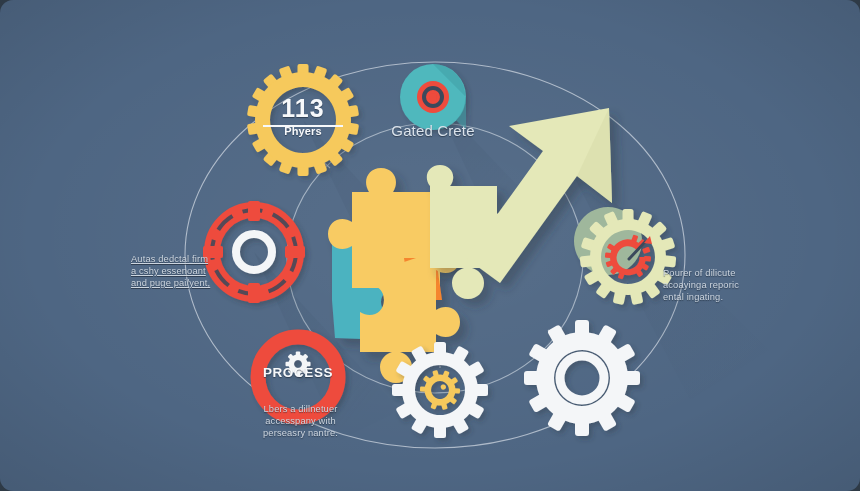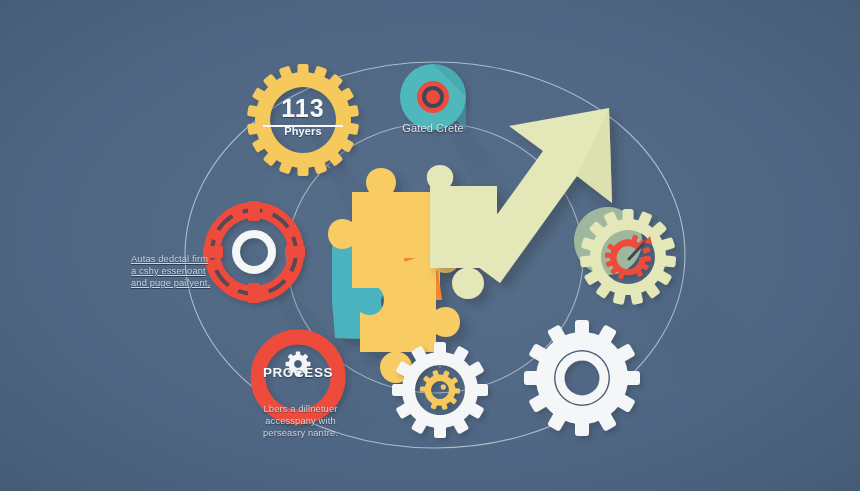--- a/index.html
+++ b/index.html
@@ -9,20 +9,21 @@
   }
   body {
     font-family: "Liberation Sans", sans-serif;
   }
   #canvas {
     position: relative;
     width: 860px;
     height: 491px;
     overflow: hidden;
     background: #4e6683;
+    border-radius: 13px;
   }
   #bgvign {
     position: absolute;
     inset: 0;
     background:
       radial-gradient(ellipse 70% 72% at 50% 48%, rgba(255,255,255,0.055) 0%, rgba(255,255,255,0.02) 45%, rgba(0,0,0,0.0) 66%, rgba(0,0,0,0.10) 100%);
     pointer-events: none;
   }
   #svgmain {
     position: absolute;
@@ -39,21 +40,21 @@
     letter-spacing: 0.15px;
     text-shadow: 0 1px 1px rgba(20,30,42,0.55);
     pointer-events: none;
     white-space: pre-line;
   }
   .lbl.desc {
     font-size: 9.3px;
     color: #cdd6e0;
   }
   .lbl.node-cap {
-    font-size: 11px;
+    font-size: 15px;
     color: #dbe3ec;
   }
   .ctr { text-align: center; }
   .lft { text-align: left; }
 </style>
 </head>
 <body>
 
 <div id="canvas" style="width: 860px; height: 491px; background: rgb(78, 102, 131);">
 
@@ -372,14 +373,17 @@
 and puge pai/yent,</div>
 
   <div class="lbl ctr" style="left:248px; top:364px; width:100px; font-size:13.5px; font-weight:bold; color:#f7f9fb; letter-spacing:0.6px;">PROCESS</div>
 
   <div class="lbl ctr desc" style="left:238px; top:404px; width:125px;">Lbers a dillnetuer
 accesspany with
 perseasry nantre.</div>
 
 
 
+  <div class="lbl lft desc" style="left:663px; top:268px; width:130px;">Pourer of dilicute
+acoayinga reporic
+ental ingating.</div>
 
 </div>
 
 </body></html>

